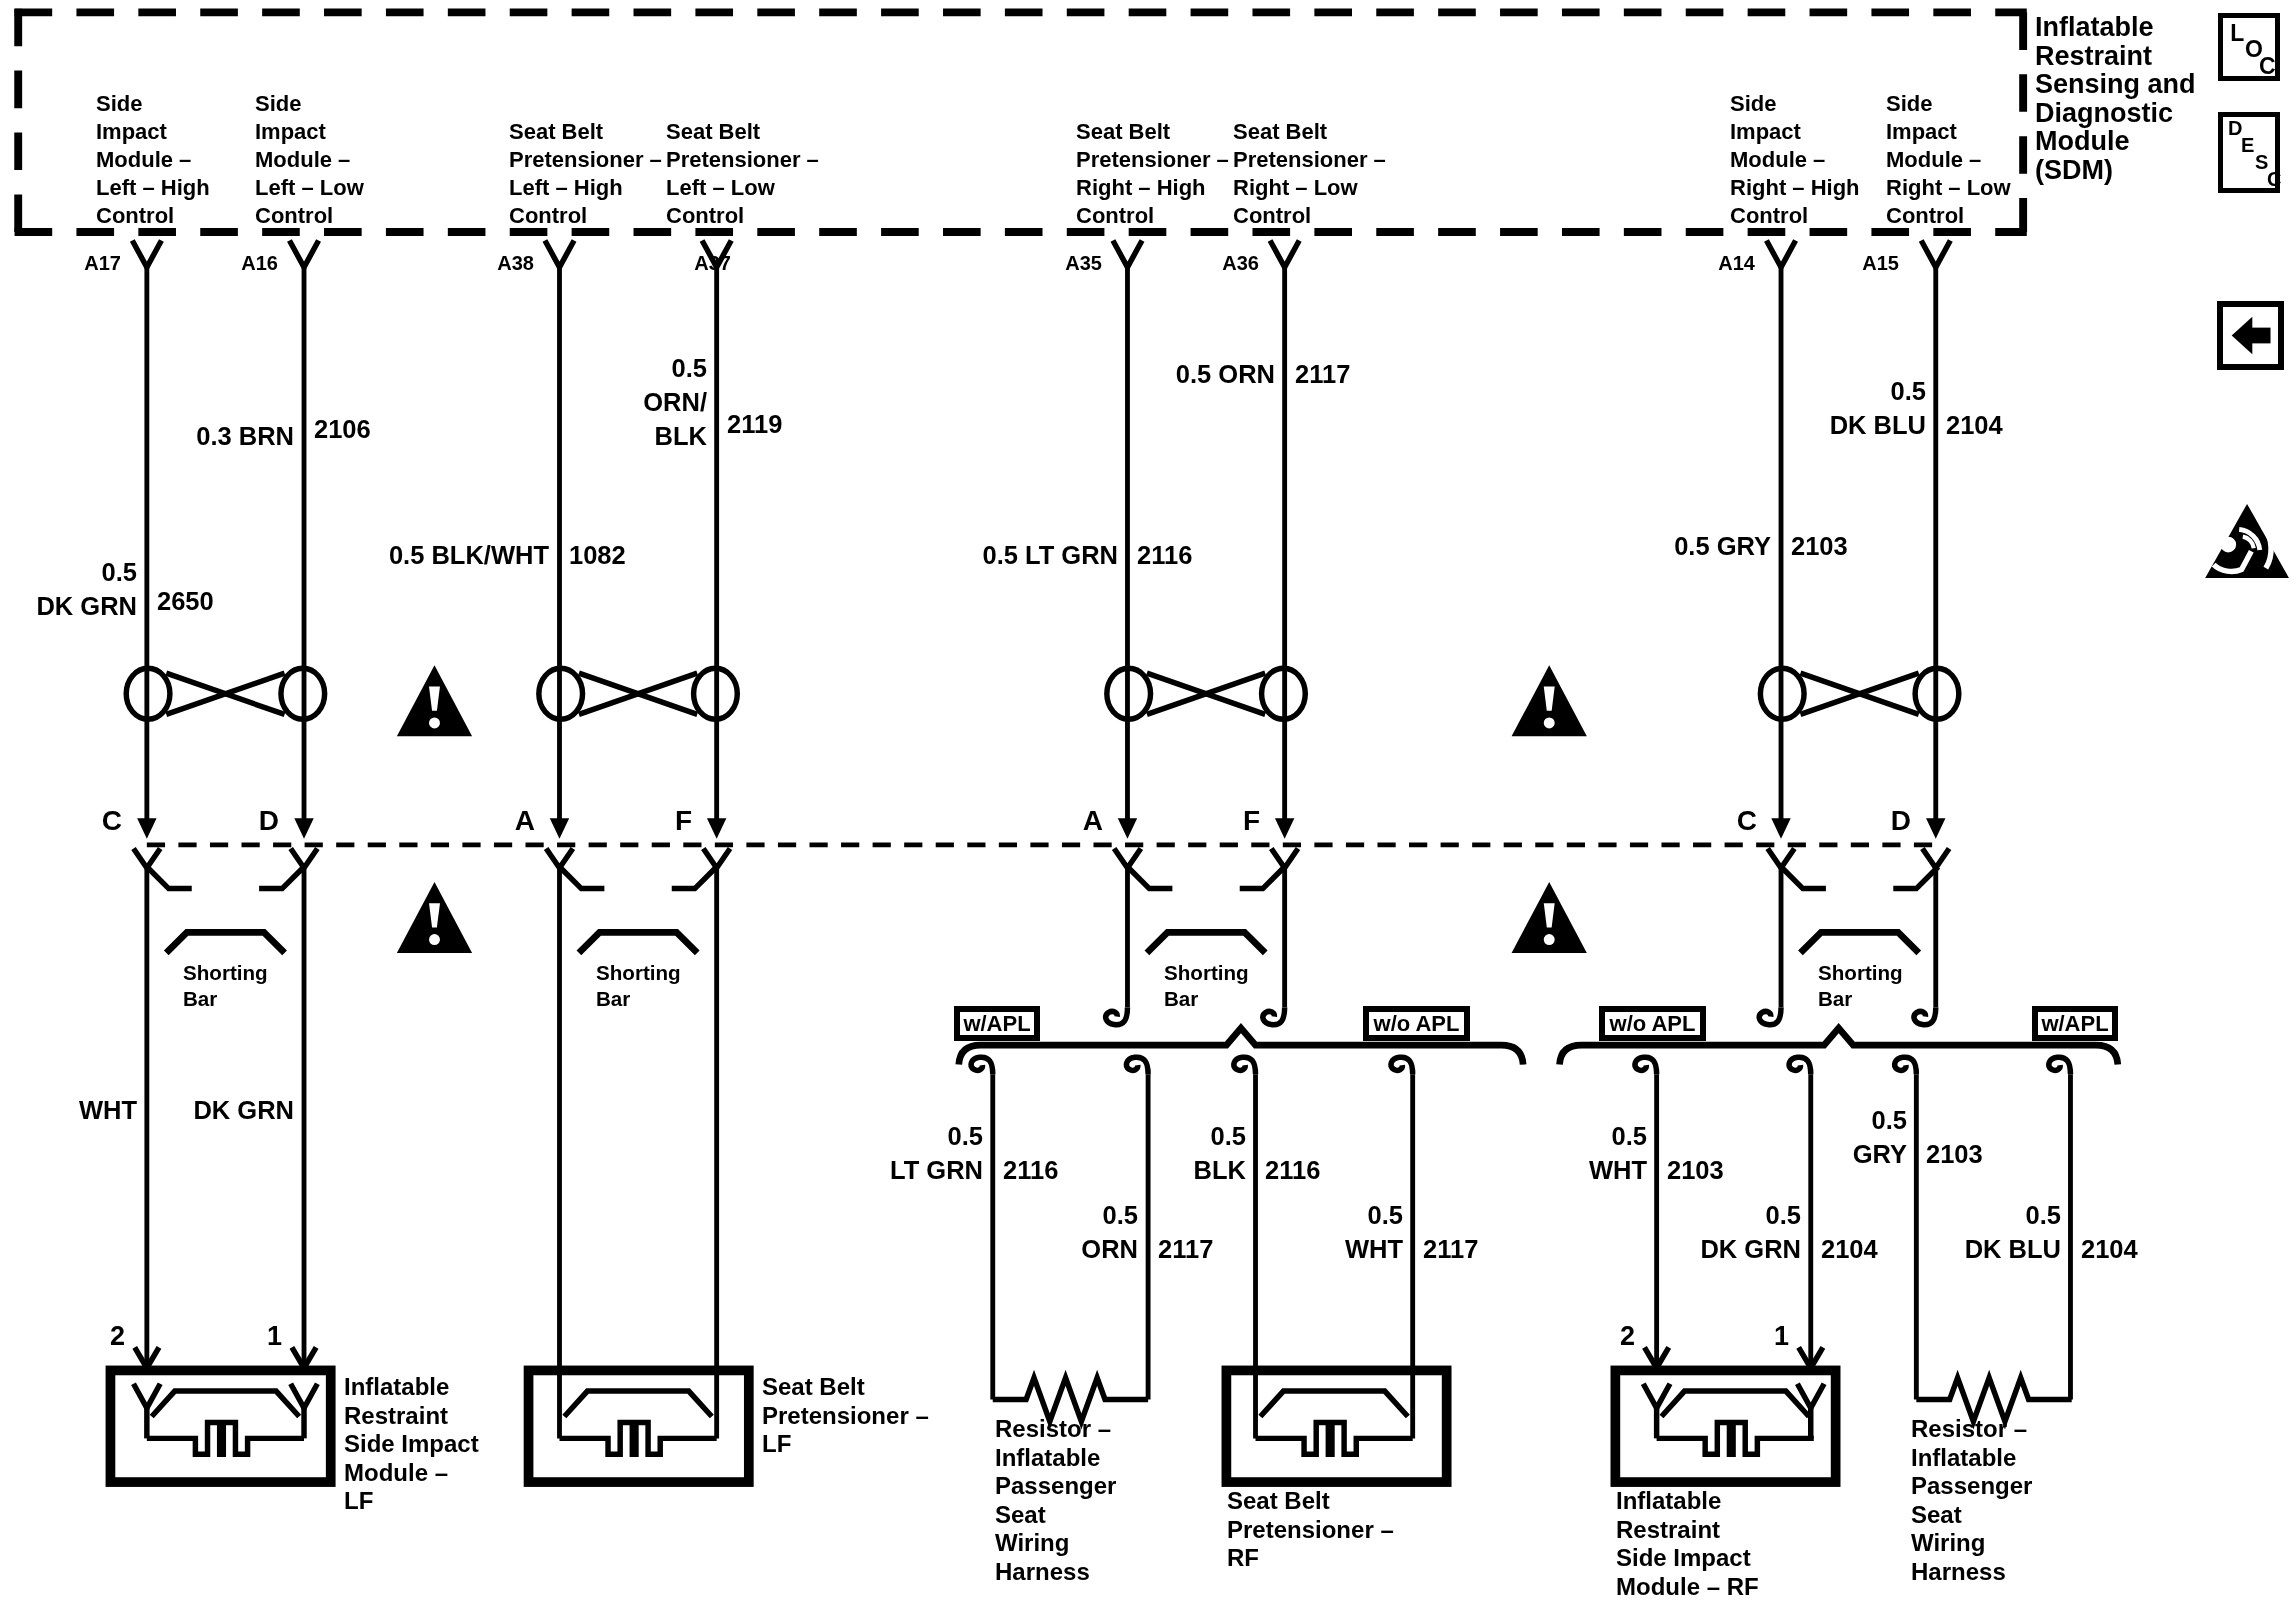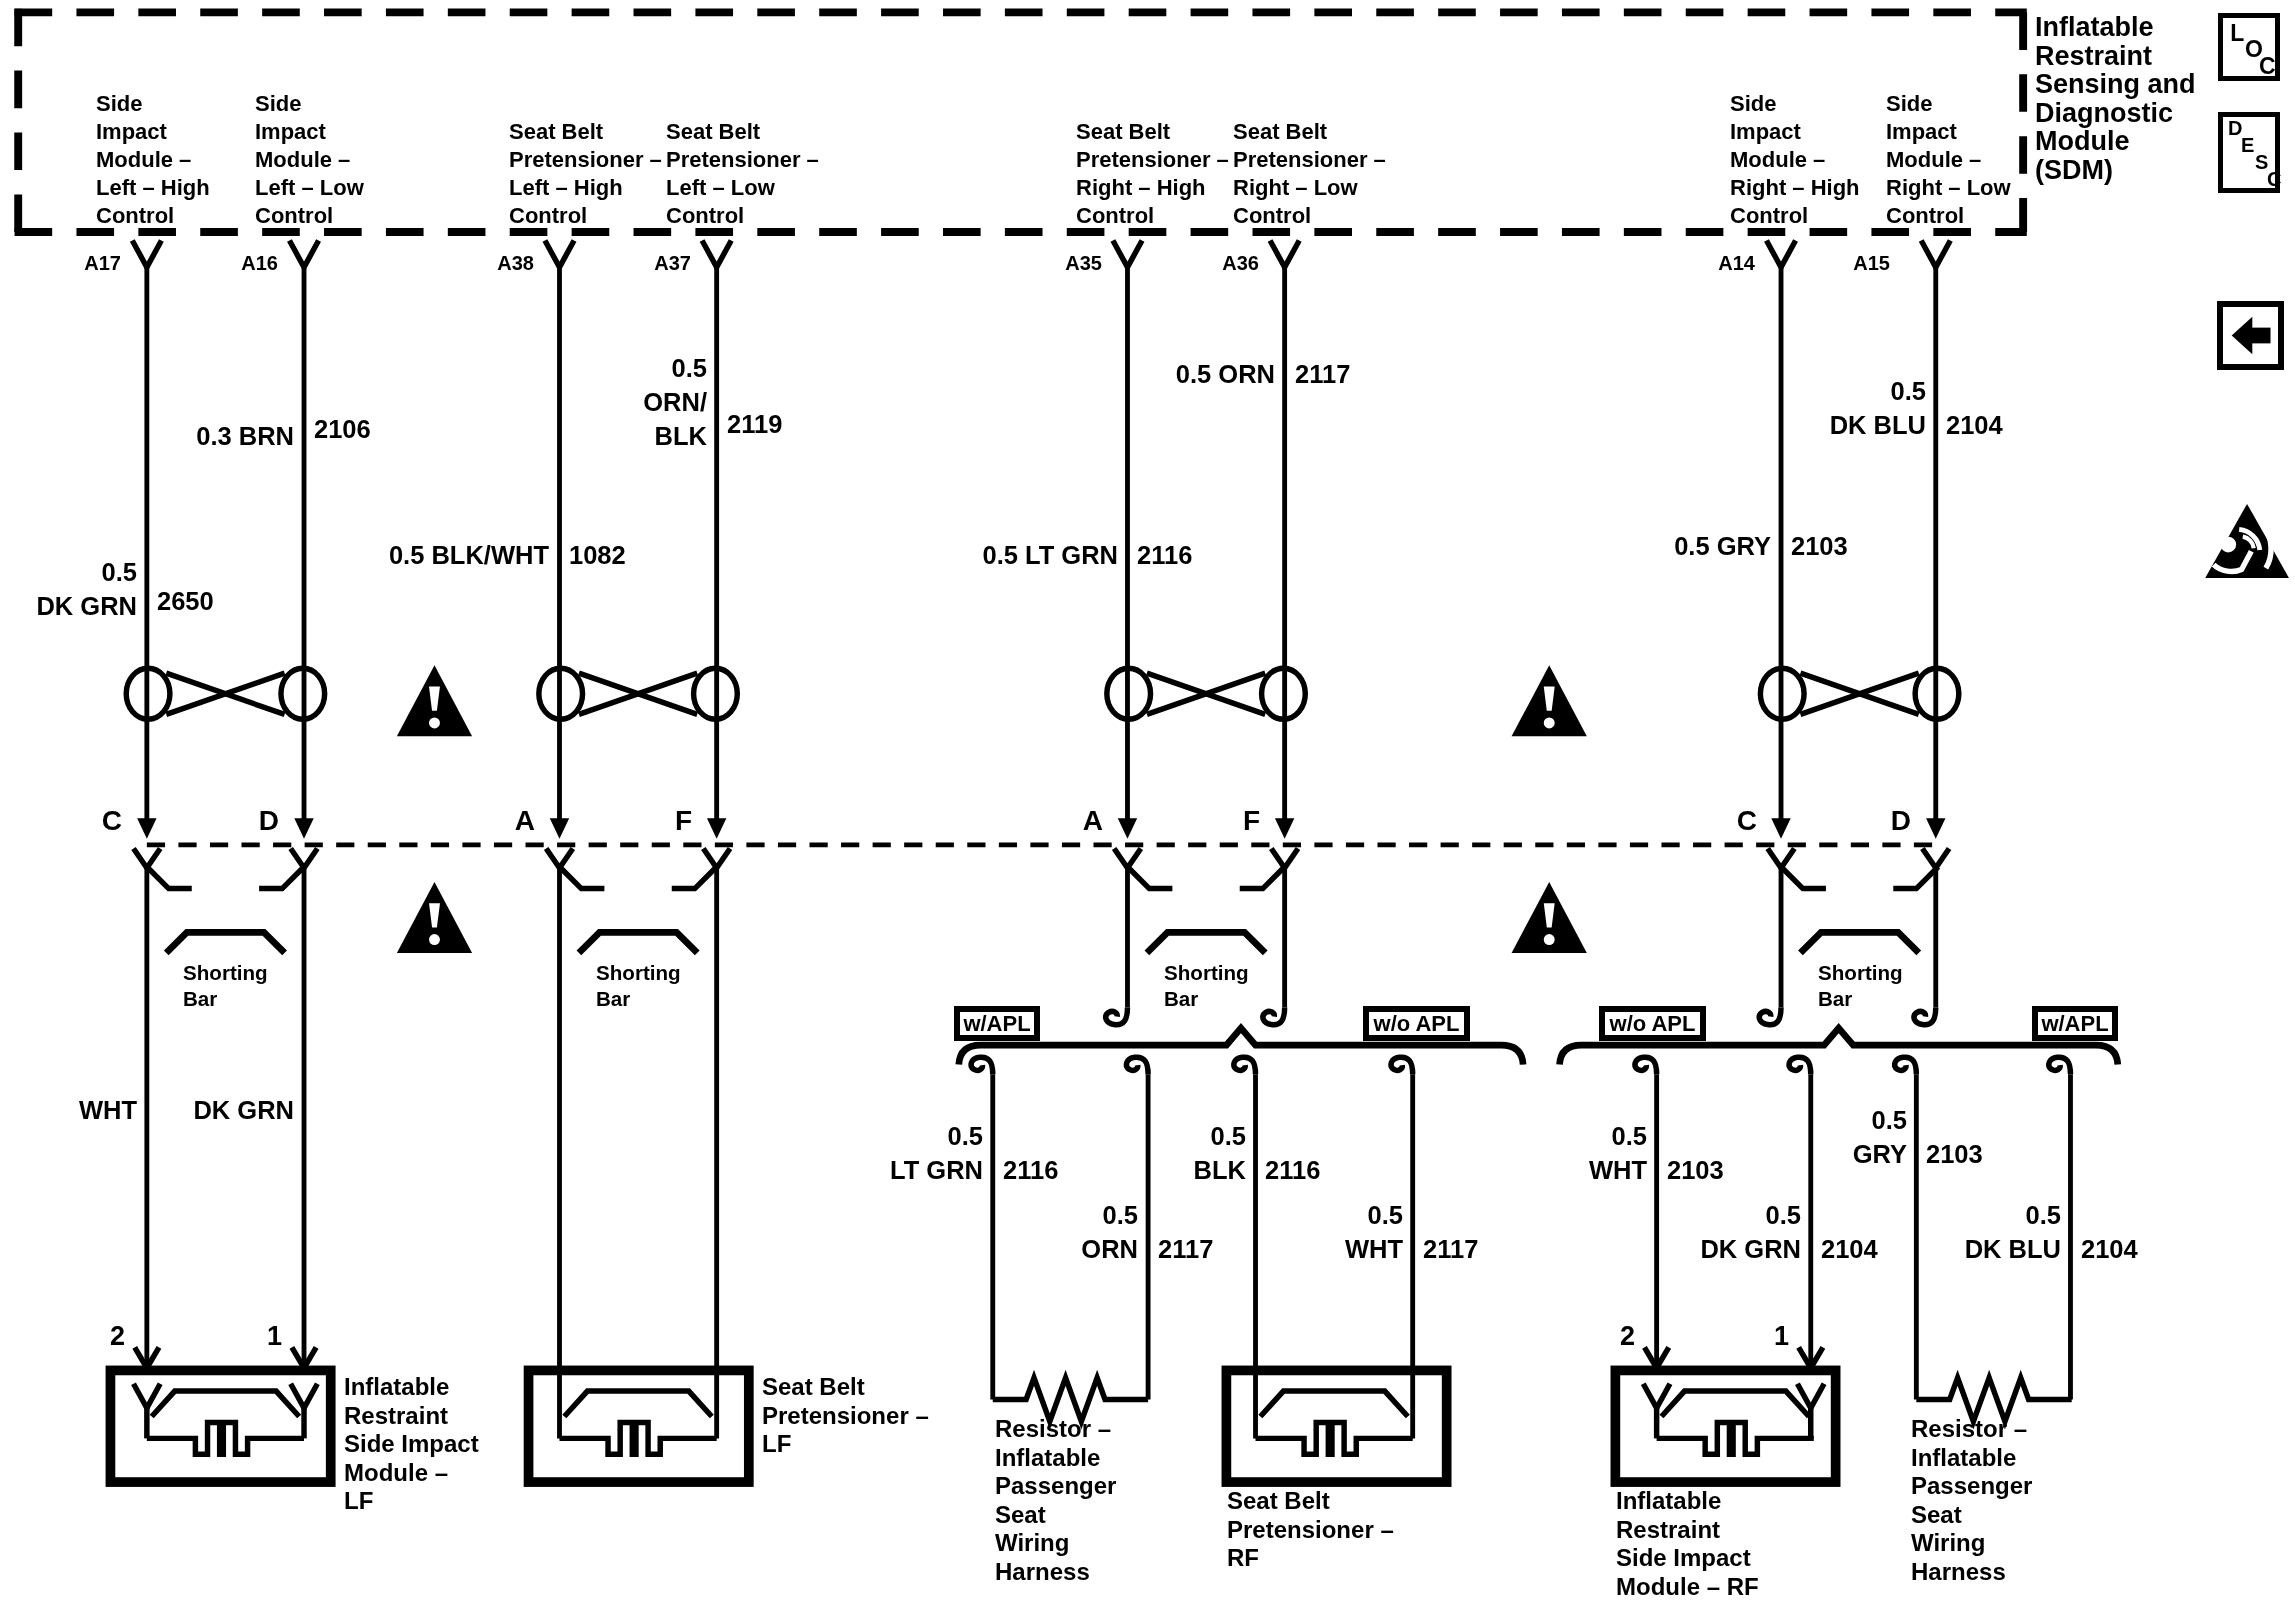--- a/index.html
+++ b/index.html
@@ -252,25 +252,25 @@
 <div class="lbl title" style="left:2035px;top:13.4px;">Inflatable
 Restraint
 Sensing and
 Diagnostic
 Module
 (SDM)</div>
 
 <div class="lbl pin ra" style="right:2174px;top:248px;">A17</div>
 <div class="lbl pin ra" style="right:2017px;top:248px;">A16</div>
 <div class="lbl pin ra" style="right:1761px;top:248px;">A38</div>
-<div class="lbl pin ra" style="right:1604px;top:248px;">A37</div>
+<div class="lbl pin ra" style="right:1564px;top:248px;">A37</div>
 <div class="lbl pin ra" style="right:1193px;top:248px;">A35</div>
 <div class="lbl pin ra" style="right:1036px;top:248px;">A36</div>
 <div class="lbl pin ra" style="right:540px;top:248px;">A14</div>
-<div class="lbl pin ra" style="right:405px;top:248px;">A15</div>
+<div class="lbl pin ra" style="right:396px;top:248px;">A15</div>
 
 <div class="lbl ra" style="right:2158px;top:555px;">0.5
 DK GRN</div>
 <div class="lbl" style="left:157px;top:584px;">2650</div>
 <div class="lbl ra" style="right:2001px;top:419px;">0.3 BRN</div>
 <div class="lbl" style="left:314px;top:412px;">2106</div>
 <div class="lbl ra" style="right:1746px;top:538px;">0.5 BLK/WHT</div>
 <div class="lbl" style="left:569px;top:538px;">1082</div>
 <div class="lbl ra" style="right:1588px;top:351px;">0.5
 ORN/

